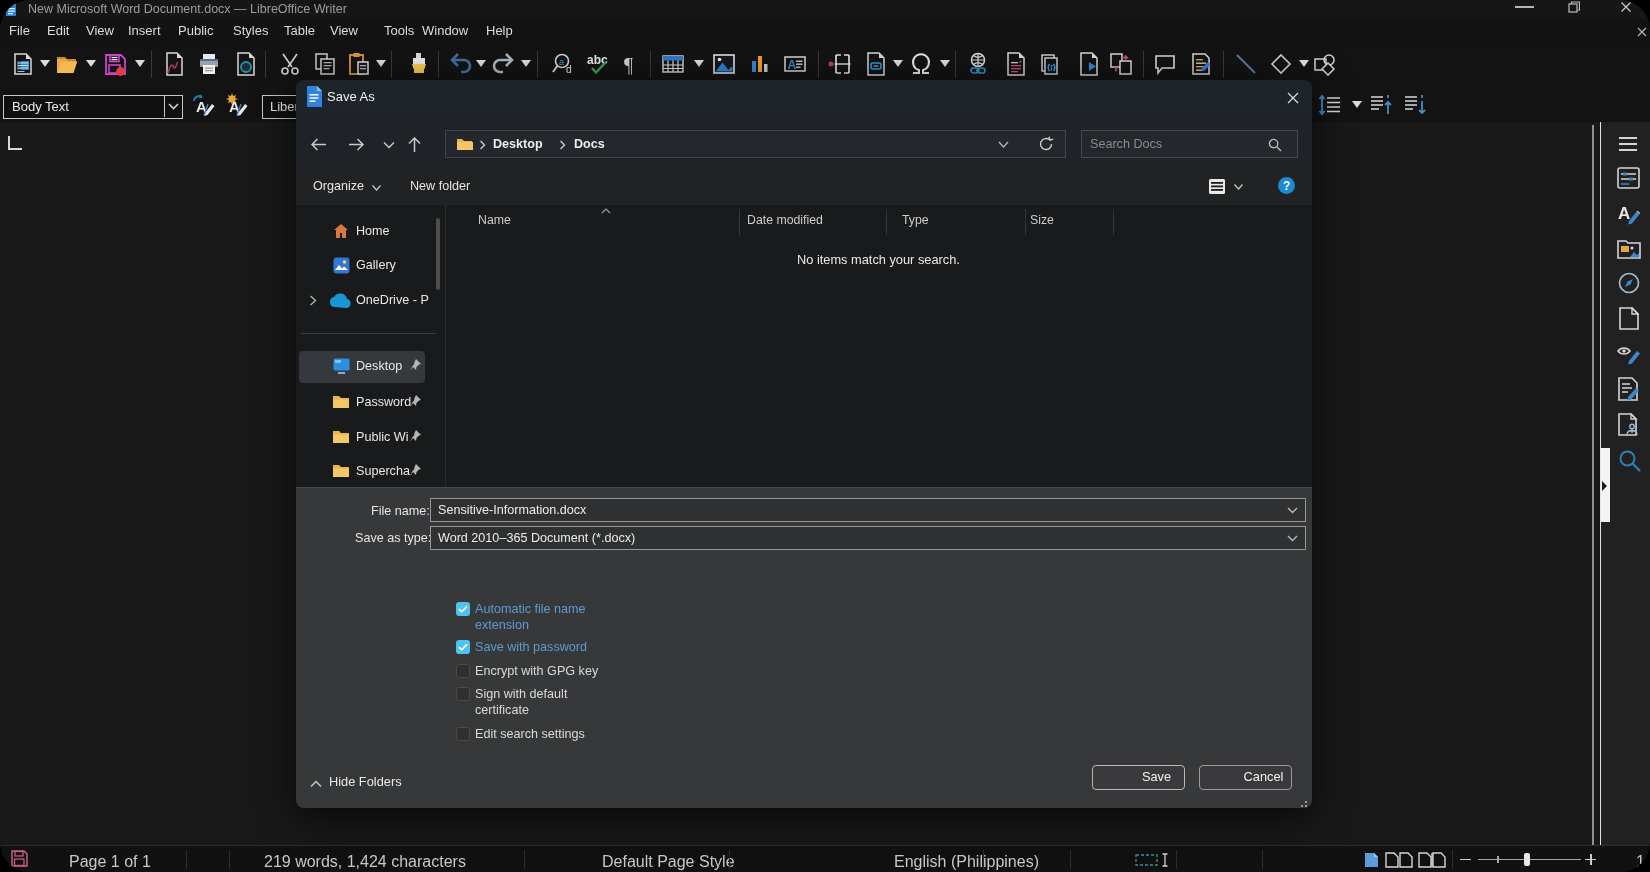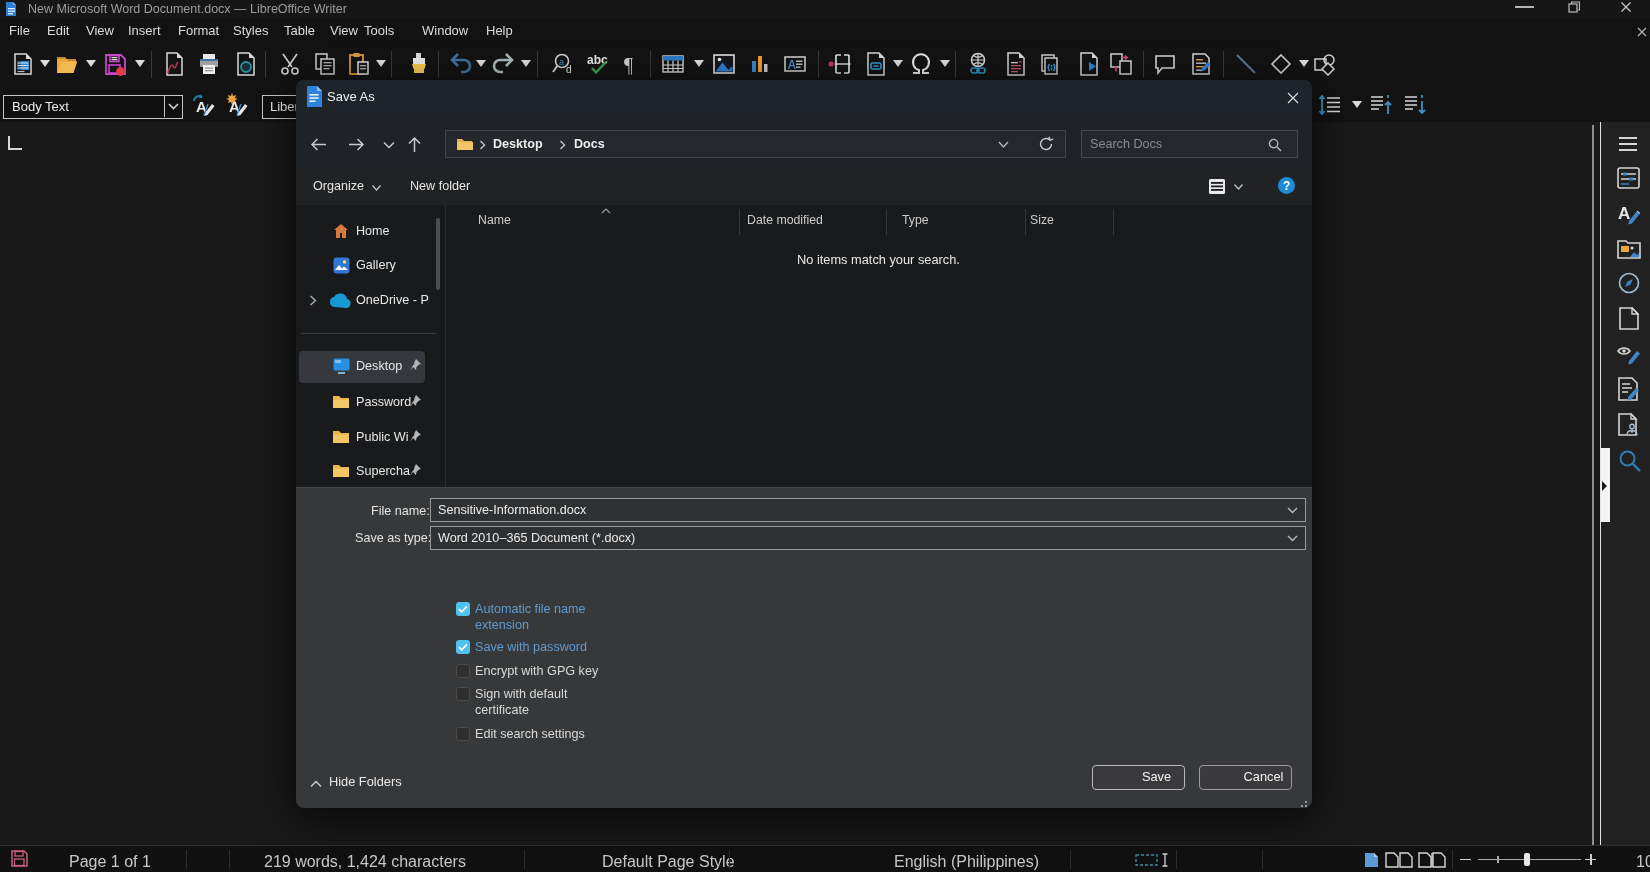--- a/index.html
+++ b/index.html
@@ -1,16 +1,16 @@
 <!DOCTYPE html>
 <html><head><meta charset="utf-8">
 <style>
   html,body{margin:0;padding:0;background:#000;}
   #app{position:relative;width:1650px;height:872px;background:#131313;overflow:hidden;
-       font-family:"Liberation Sans",sans-serif;-webkit-font-smoothing:antialiased;}
+       font-family:"Liberation Sans",sans-serif;border-radius:30px;-webkit-font-smoothing:antialiased;}
   
   #titlebar{position:absolute;left:0;top:0;width:1650px;height:19px;background:#161616;}
   #titlebar .ttext{position:absolute;left:28px;top:2px;font-size:12.5px;color:#9d9d9d;}
   
   #menubar{position:absolute;left:0;top:19px;width:1650px;height:25px;background:#121212;}
   .mi{position:absolute;top:4px;font-size:13px;color:#dcdcdc;}
   
   #tb1{position:absolute;left:0;top:44px;width:1650px;height:44px;background:#131313;}
   #tb2{position:absolute;left:0;top:88px;width:1650px;height:34px;background:#131313;}
   .ic{position:absolute;width:24px;height:24px;}
@@ -67,25 +67,25 @@
     <svg class="px" style="left:1620px;top:1px" width="12" height="12" viewBox="0 0 12 12">
         <path d="M1.5 1.5l9 9M10.5 1.5l-9 9" stroke="#c6c6c6" stroke-width="1.3"></path>
       </svg>
   </div>
 
   <div id="menubar">
     <span class="mi" style="left:9px">File</span>
     <span class="mi" style="left:47px">Edit</span>
     <span class="mi" style="left:86px">View</span>
     <span class="mi" style="left:128px">Insert</span>
-    <span class="mi" style="left:178px">Format</span>
+    <span class="mi" style="left:178px">Public</span>
     <span class="mi" style="left:233px">Styles</span>
     <span class="mi" style="left:284px">Table</span>
     <span class="mi" style="left:330px">View</span>
-    <span class="mi" style="left:364px">Tools</span>
+    <span class="mi" style="left:384px">Tools</span>
     <span class="mi" style="left:422px">Window</span>
     <span class="mi" style="left:486px">Help</span>
     <svg class="px" style="left:1637px;top:8px" width="10" height="10" viewBox="0 0 10 10">
         <path d="M1 1l8 8M9 1l-8 8" stroke="#b5b5b5" stroke-width="1.2"></path>
       </svg>
   </div>
 
   <div id="tb1">
     <svg class="ic" style="left:11px;top:8px" viewBox="0 0 24 24">
         <path d="M4 2h11l5 5v15H4z" fill="none" stroke="#d8d8d8" stroke-width="1.5"></path>

